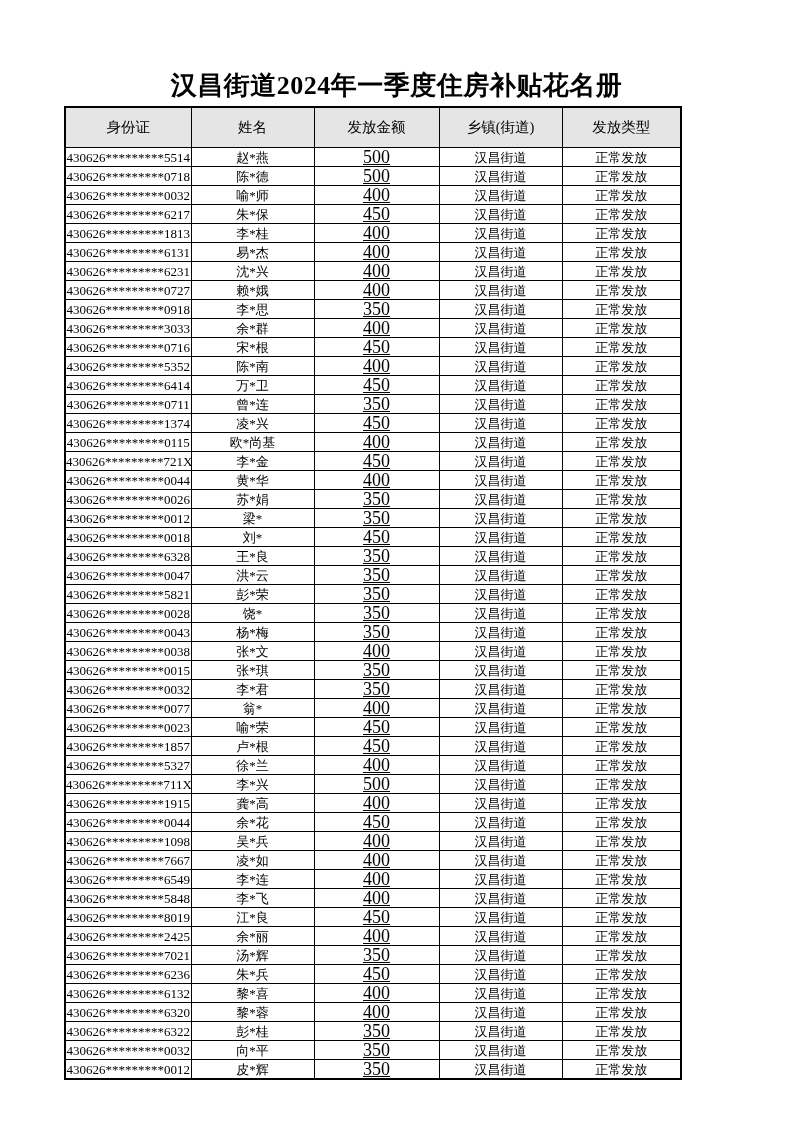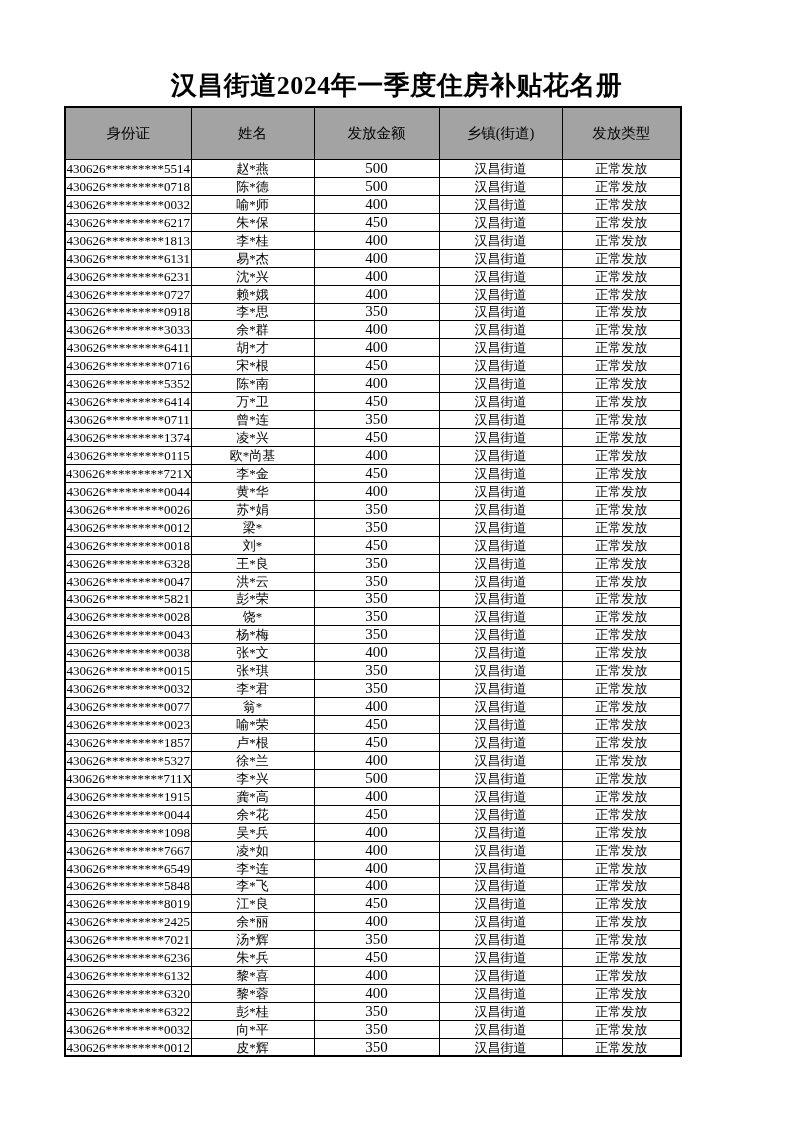--- a/index.html
+++ b/index.html
@@ -33,40 +33,40 @@
     border-collapse: collapse;
     table-layout: fixed;
     border: 2.5px solid #000000;
   }
   col.c0 { width: 126px; }
   col.c1 { width: 123px; }
   col.c2 { width: 125px; }
   col.c3 { width: 123px; }
   col.c4 { width: 119px; }
   th {
-    background: #a3a3a3;
+    background: #e5e5e5;
     font-weight: normal;
     font-size: 14.5px;
     height: 19px;
     border: 1.5px solid #000000;
-    padding: 16px;
+    padding: 10px;
     text-align: center;
     line-height: 1.2;
   }
   td {
     border: 1.5px solid #000000;
     padding: 0;
     text-align: center;
     font-size: 13px;
     line-height: 1;
     white-space: nowrap;
     overflow: hidden;
   }
   tr.data-row { height: 17.95px; margin-top: 12px; }
-  td.c2 { font-size: 15px; }
+  td.c2 { font-size: 18px; text-decoration: underline; }
 </style>
 </head>
 <body>
 
 <h1 class="page-title">汉昌街道2024年一季度住房补贴花名册</h1>
 
 <table class="roster">
   <colgroup>
     <col class="c0">
       <col class="c1">
@@ -148,27 +148,20 @@
         <td class="c4">正常发放</td>
       </tr>
       <tr class="data-row">
         <td class="c0">430626*********3033</td>
         <td class="c1">余*群</td>
         <td class="c2">400</td>
         <td class="c3">汉昌街道</td>
         <td class="c4">正常发放</td>
       </tr>
       <tr class="data-row">
-        <td class="c0">430626*********6411</td>
-        <td class="c1">胡*才</td>
-        <td class="c2">400</td>
-        <td class="c3">汉昌街道</td>
-        <td class="c4">正常发放</td>
-      </tr>
-      <tr class="data-row">
         <td class="c0">430626*********0716</td>
         <td class="c1">宋*根</td>
         <td class="c2">450</td>
         <td class="c3">汉昌街道</td>
         <td class="c4">正常发放</td>
       </tr>
       <tr class="data-row">
         <td class="c0">430626*********5352</td>
         <td class="c1">陈*南</td>
         <td class="c2">400</td>

